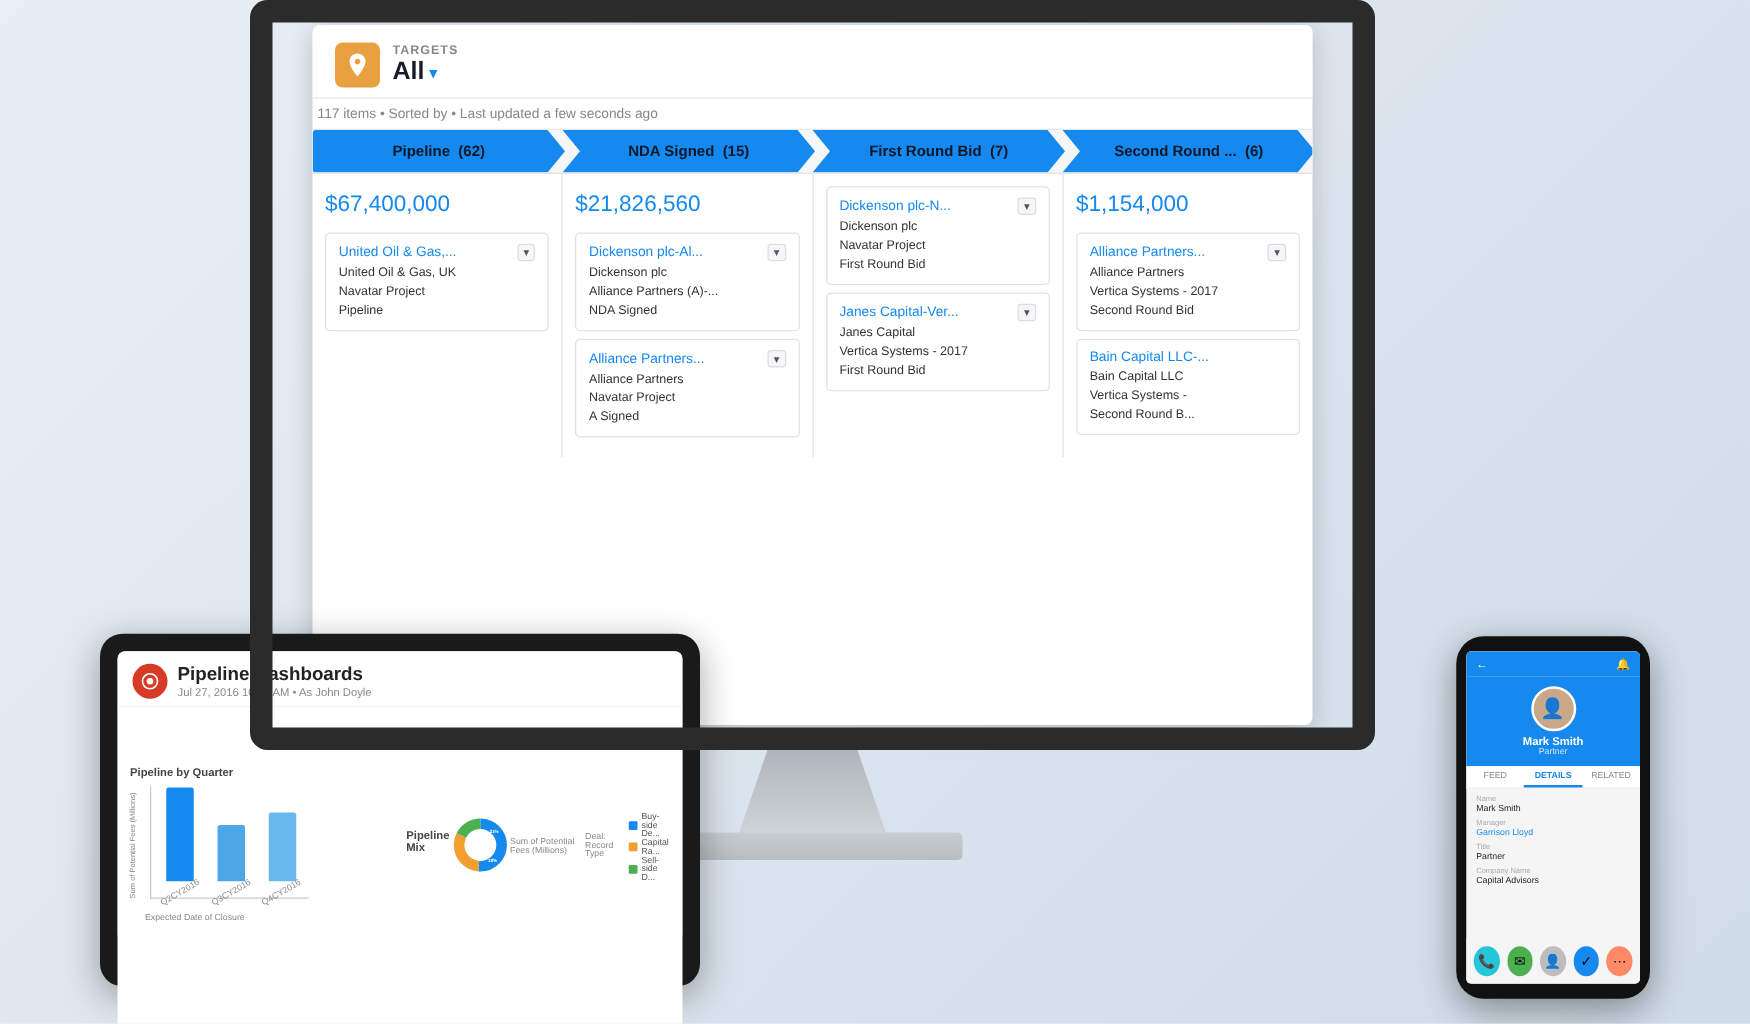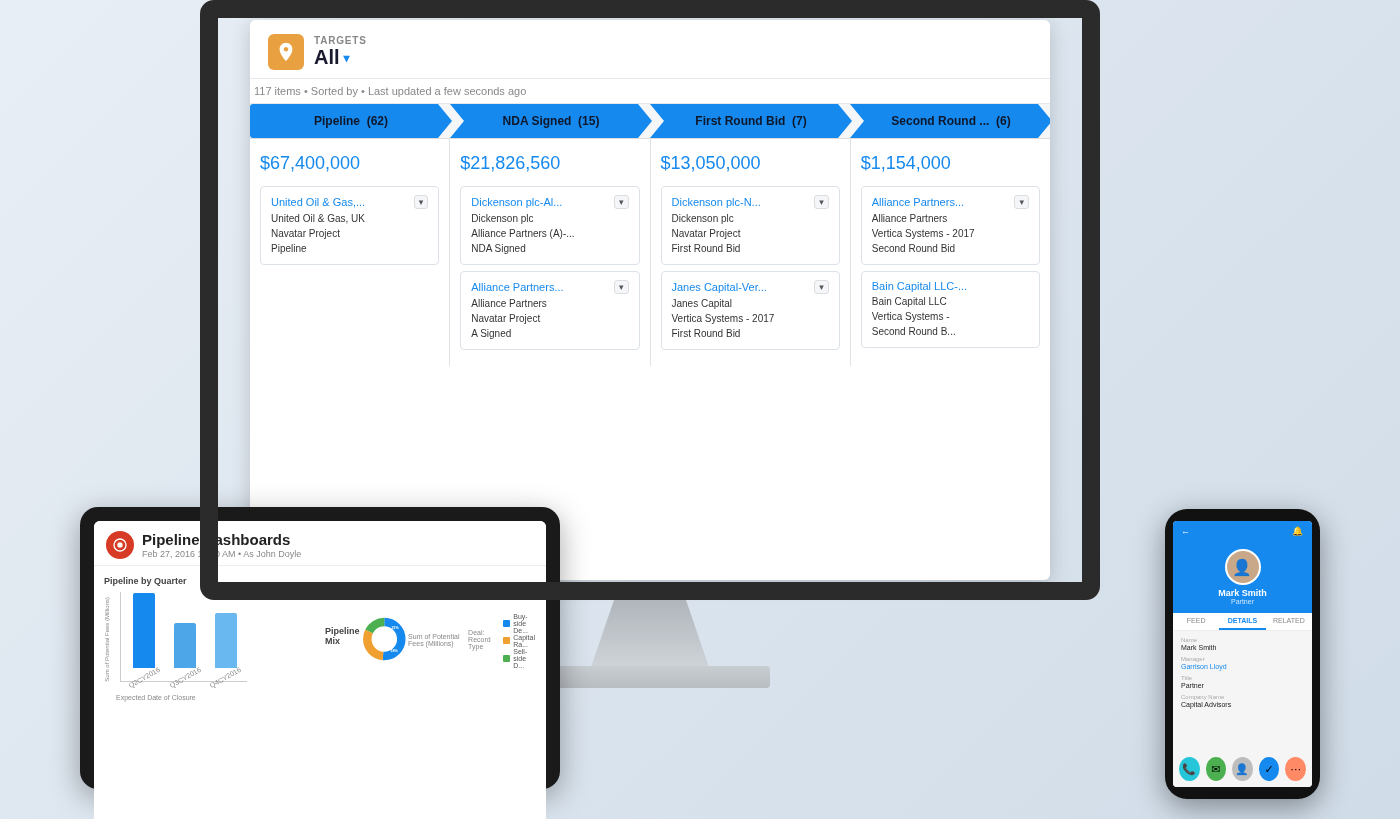--- a/index.html
+++ b/index.html
@@ -248,21 +248,21 @@
     .tab-title { font-size: 15px; font-weight: 700; color: #222; }
     .tab-sub { font-size: 9px; color: #888; margin-top: 1px; }
 
     .chart-area {
       display: flex;
       padding: 10px;
       gap: 10px;
       background: #fff;
       flex: 1;
     }
-    .chart-section { flex: 1; }
+    .chart-section { flex: 1; margin-top: 37px; }
     .chart-label { font-size: 9px; font-weight: 600; color: #444; margin-bottom: 6px; }
     .bar-chart {
       display: flex;
       align-items: flex-end;
       gap: 6px;
       height: 90px;
       border-left: 1px solid #ccc;
       border-bottom: 1px solid #ccc;
       padding: 0 4px 0 6px;
       position: relative;
@@ -416,21 +416,20 @@
             <span>Alliance Partners...</span>
             <button class="dropdown-btn">▾</button>
           </div>
           <div class="col-card-sub-list">
             Alliance Partners<br>Navatar Project<br>A Signed
           </div>
         </div>
       </div>
 
       <div class="col">
-        <div class="col-amount">$13,050,000</div>
         <div class="col-card">
           <div class="col-card-title">
             <span>Dickenson plc-N...</span>
             <button class="dropdown-btn">▾</button>
           </div>
           <div class="col-card-sub-list">
             Dickenson plc<br>Navatar Project<br>First Round Bid
           </div>
         </div>
         <div class="col-card">
@@ -478,21 +477,21 @@
 
     <div class="tab-header">
       <div class="tab-icon">
         <svg viewBox="0 0 24 24">
             <circle cx="12" cy="12" r="9" fill="none" stroke="#fff" stroke-width="2"></circle>
             <circle cx="12" cy="12" r="4" fill="#fff"></circle>
           </svg>
       </div>
       <div>
         <div class="tab-title">Pipeline Dashboards</div>
-        <div class="tab-sub">Feb 27, 2016 10:00 AM • As John Doyle</div>
+        <div class="tab-sub">Jul 27, 2016 10:00 AM • As John Doyle</div>
       </div>
     </div>
 
     <div class="chart-area">
 
       <div class="chart-section">
         <div class="chart-label">Pipeline by Quarter</div>
         <div style="display:flex; gap:8px; align-items:flex-end;">
           <div style="font-size:6px; color:#888; writing-mode:vertical-rl; transform:rotate(180deg); white-space:nowrap; margin-right:2px;">Sum of Potential Fees (Millions)</div>
           <div class="bar-chart">

